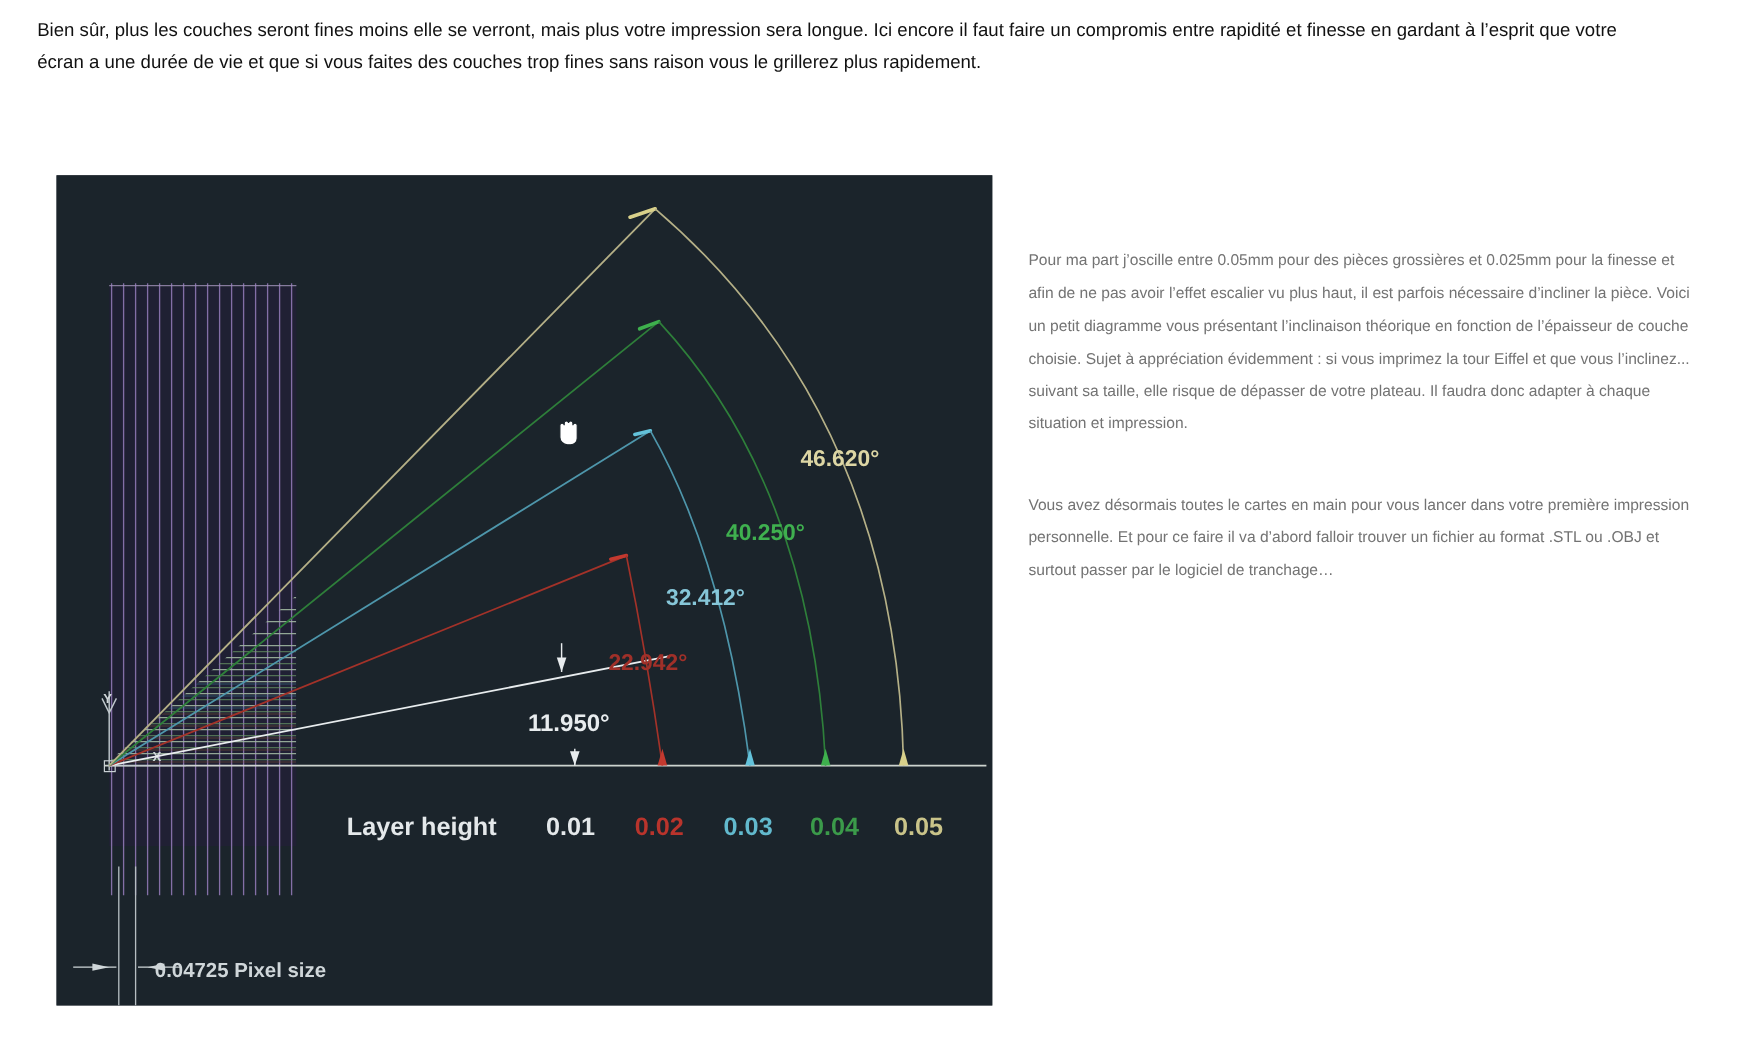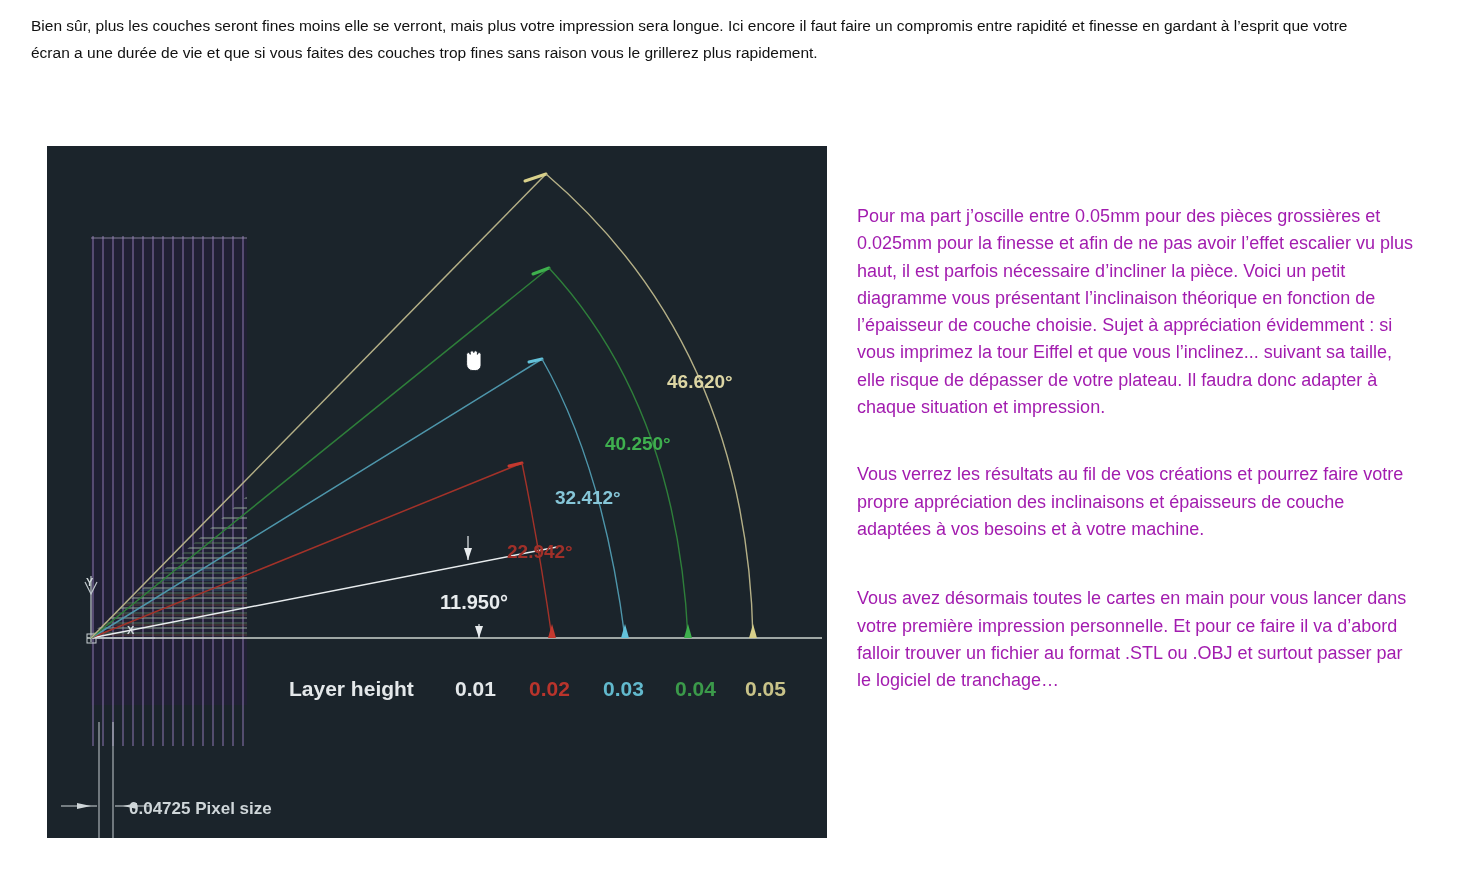--- a/index.html
+++ b/index.html
@@ -20,23 +20,23 @@
     line-height:27px;
     color:#111;
   }
 
   
   #right-col{
     position:absolute;
     left:857px; top:203px; width:560px;
   }
   .para{
-    font-size:18px;
+    font-size:13px;
     line-height:27.3px;
-    color:#a21caf;
+    color:#737373;
     margin:0 0 40px 0;
   }
   .para.p2{margin-bottom:42px;}
   .para.p3{margin-bottom:0;}
 
   
   #cad{
     position:absolute;
     left:47px; top:146px;
     width:780px; height:692px;
@@ -203,15 +203,14 @@
     <text class="lbl" x="82" y="668" font-size="17" fill="#cfd6d9">0.04725 Pixel size</text>
 
     <g transform="translate(416,203) scale(0.9)">
       <path d="M4,14 L4,6 a2,2 0 0 1 4,0 L8,4 a2,2 0 0 1 4,0 L12,4 a2,2 0 0 1 4,0 L16,6 a2,2 0 0 1 4,0 L20,18 a6,6 0 0 1 -6,6 L11,24 a7,7 0 0 1 -7,-7 Z" fill="#ffffff" stroke="#1b242b" stroke-width="1"></path>
     </g>
   </svg>
 </div>
 
 <div id="right-col">
   <p class="para p1">Pour ma part j’oscille entre 0.05mm pour des pièces grossières et 0.025mm pour la finesse et afin de ne pas avoir l’effet escalier vu plus haut, il est parfois nécessaire d’incliner la pièce. Voici un petit diagramme vous présentant l’inclinaison théorique en fonction de l’épaisseur de couche choisie. Sujet à appréciation évidemment : si vous imprimez la tour Eiffel et que vous l’inclinez... suivant sa taille, elle risque de dépasser de votre plateau. Il faudra donc adapter à chaque situation et impression.</p>
-  <p class="para p2">Vous verrez les résultats au fil de vos créations et pourrez faire votre propre appréciation des inclinaisons et épaisseurs de couche adaptées à vos besoins et à votre machine.</p>
   <p class="para p3">Vous avez désormais toutes le cartes en main pour vous lancer dans votre première impression personnelle. Et pour ce faire il va d’abord falloir trouver un fichier au format .STL ou .OBJ et surtout passer par le logiciel de tranchage…</p>
 </div>
 
 </body></html>

